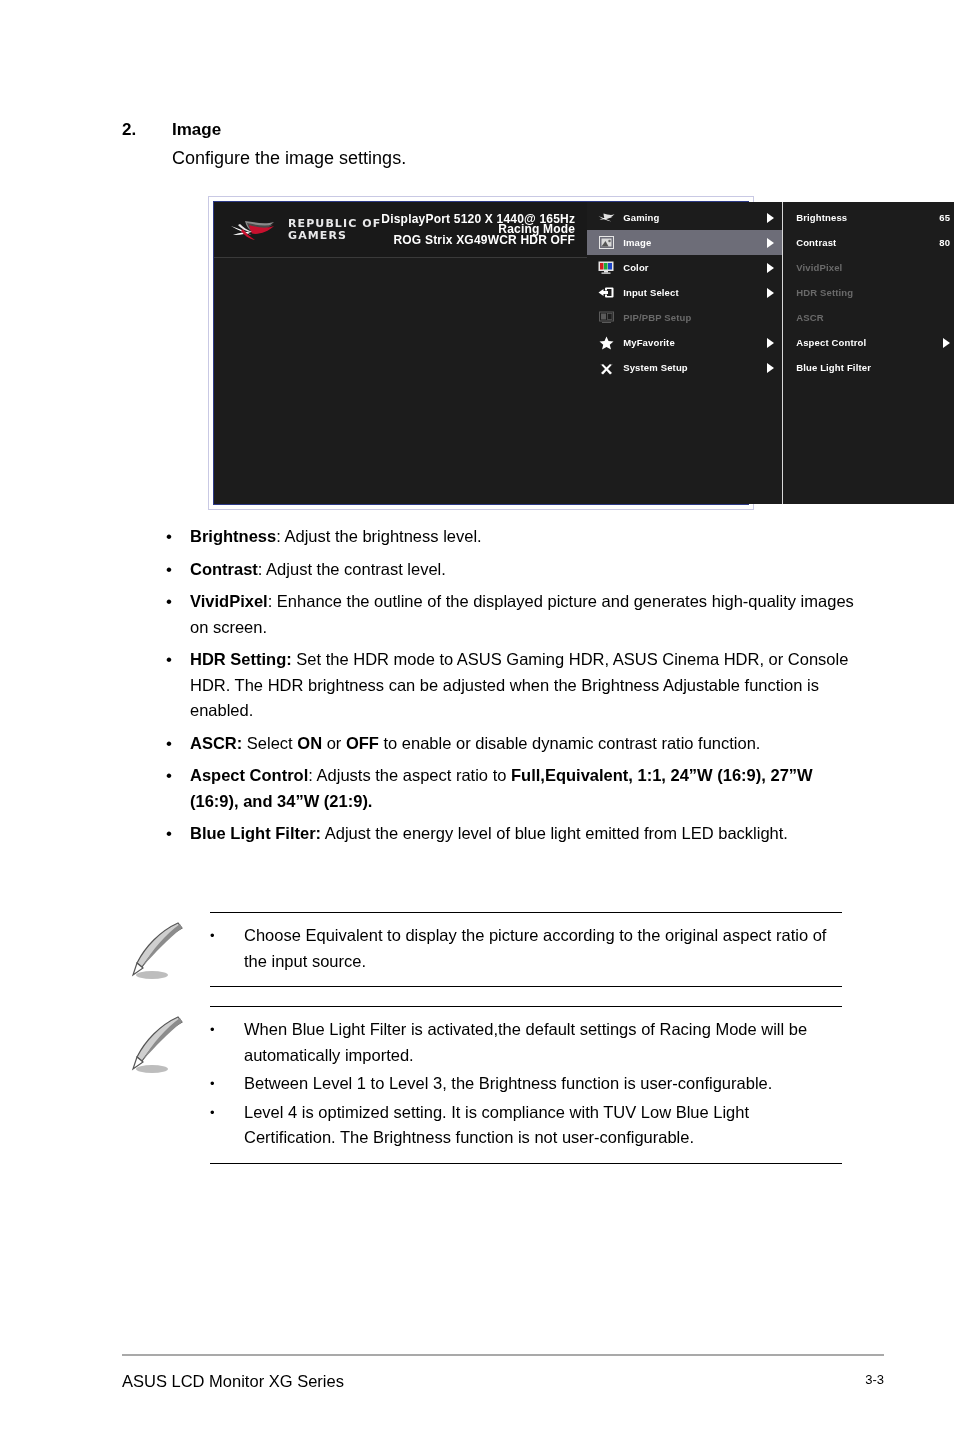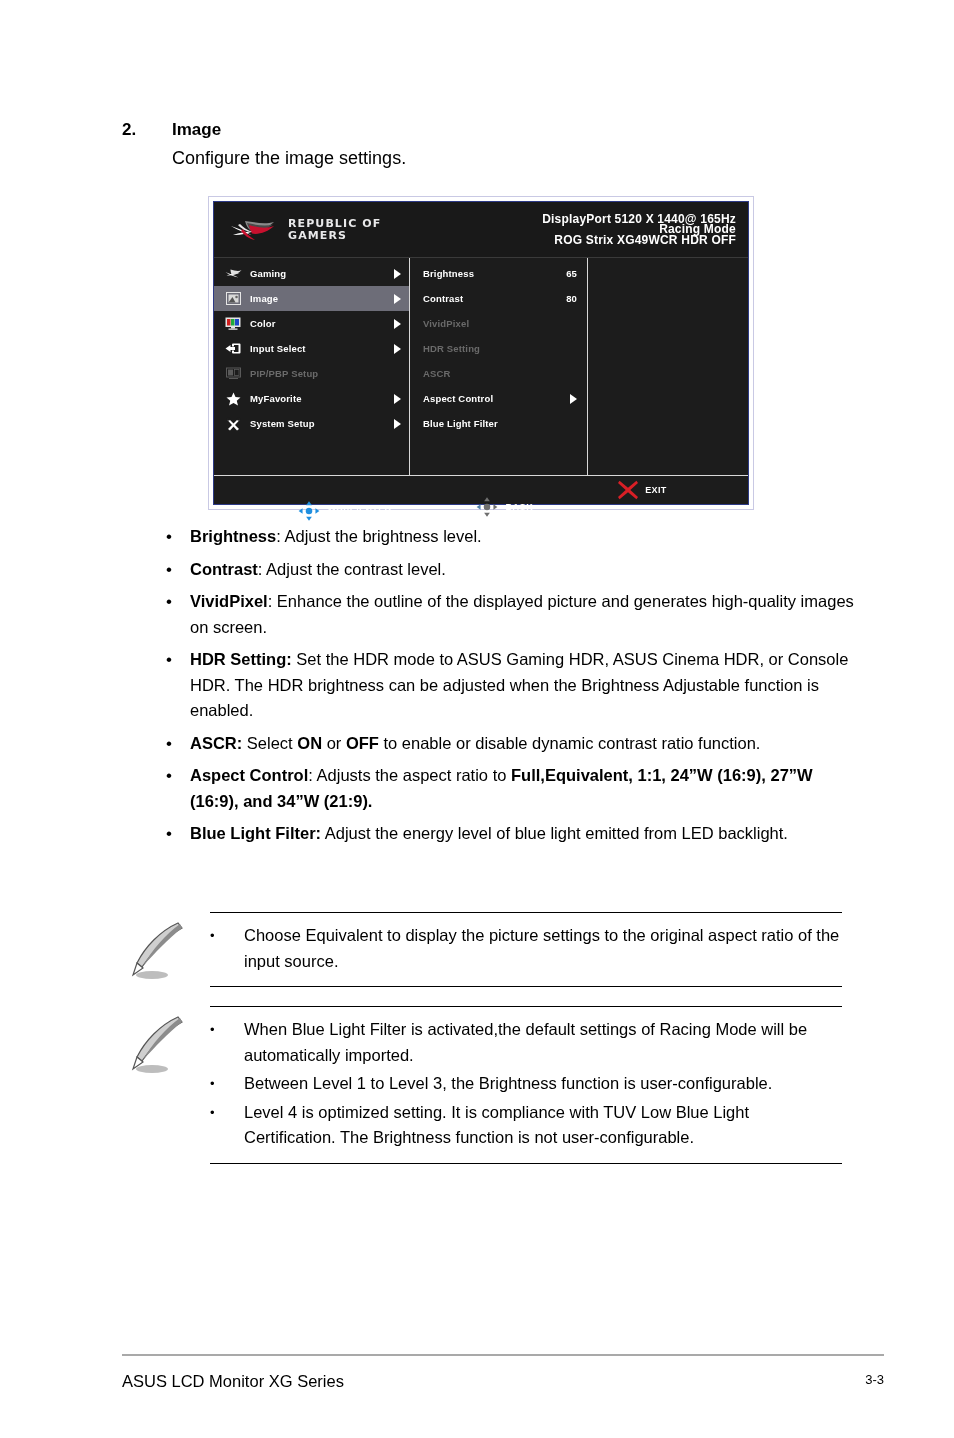--- a/index.html
+++ b/index.html
@@ -60,21 +60,21 @@
     background: #ffffff;
     border: 1px solid #c9c9e4;
     padding: 4px;
   }
   .osd {
     width: 100%;
     height: 100%;
     border: 1px solid #2d3a86;
     background: #1c1c1c;
     display: flex;
-    flex-direction: column;
+    flex-direction: row;
     position: relative;
     justify-content: space-between;
   }
 
   
   .osd-header {
     height: 56px;
     background: #191919;
     display: flex;
     align-items: center;
@@ -513,21 +513,21 @@
         <path d="M48 3 C30 11 15 27 7 43 L12 47 C22 33 36 17 52 8 Z" fill="#cfcfcf" stroke="#555" stroke-width="1.2"></path>
         <path d="M50 4 C36 14 22 30 13 46 C24 34 39 18 52 8 Z" fill="#8c8c8c"></path>
         <path d="M7 43 L3 55 L13 48 Z" fill="#ffffff" stroke="#555" stroke-width="1.2"></path>
         <ellipse cx="22" cy="55" rx="16" ry="4" fill="#bdbdbd"></ellipse>
       </svg>
     </div>
     <div class="note-inner">
       <div class="note-bullets">
         <div class="note-bullet">
           <span class="dot">•</span>
-          <span class="txt">Choose  Equivalent to display the picture settings to the original aspect ratio of the input source.</span>
+          <span class="txt">Choose  Equivalent to display the picture according to the original aspect ratio of the input source.</span>
         </div>
       </div>
     </div>
   </div>
 
   <div class="note note-2">
     <div class="quill">
       <svg width="72" height="62" viewBox="0 0 72 62">
         <path d="M48 3 C30 11 15 27 7 43 L12 47 C22 33 36 17 52 8 Z" fill="#cfcfcf" stroke="#555" stroke-width="1.2"></path>
         <path d="M50 4 C36 14 22 30 13 46 C24 34 39 18 52 8 Z" fill="#8c8c8c"></path>

